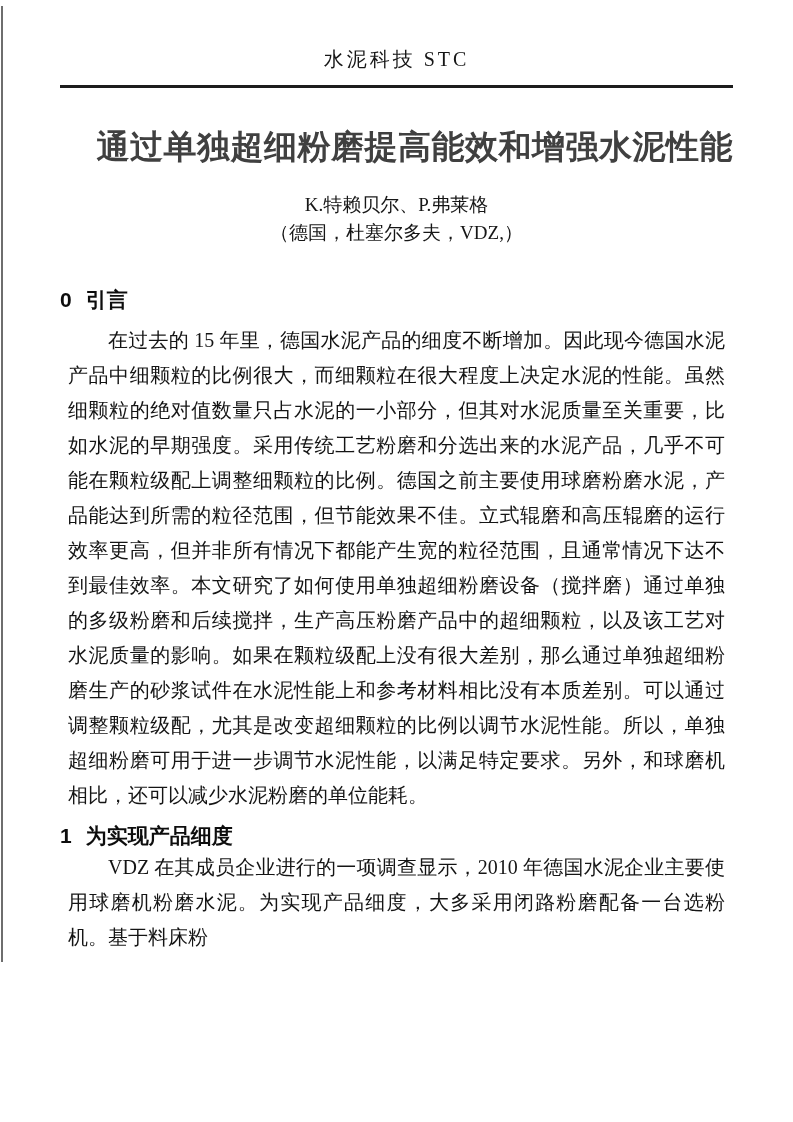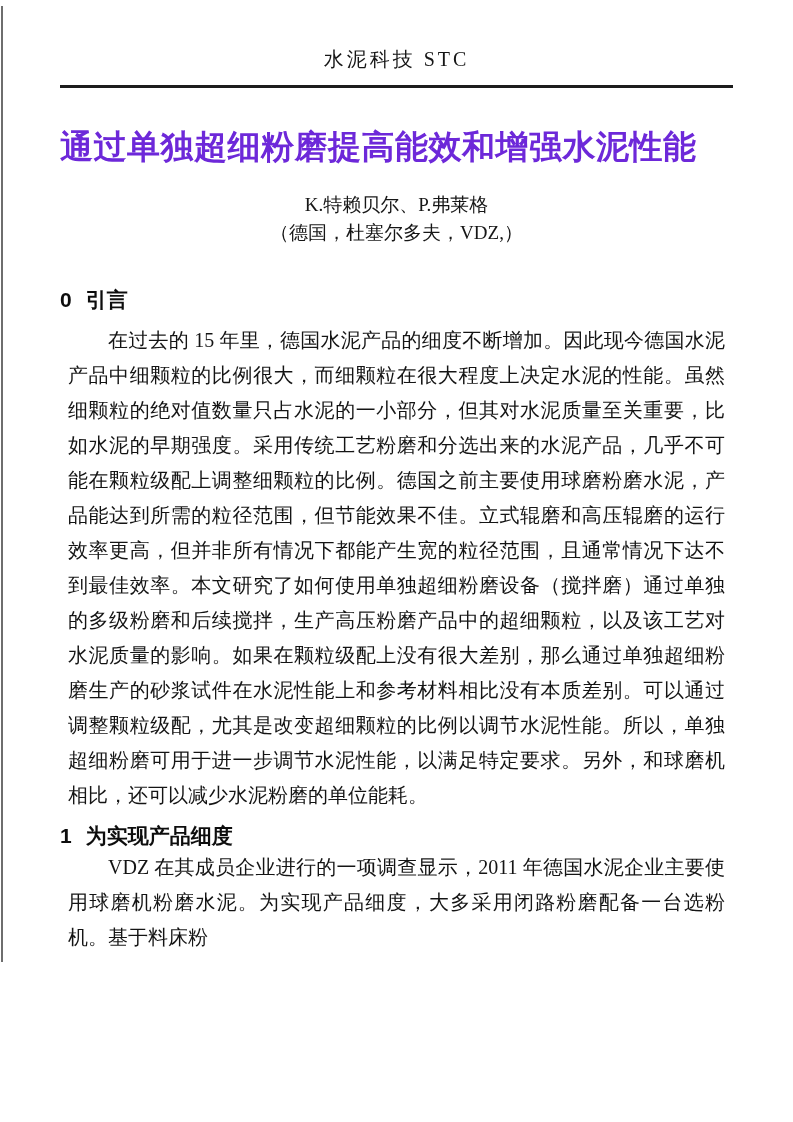--- a/index.html
+++ b/index.html
@@ -40,26 +40,26 @@
     color: #161616;
     font-family: "Liberation Serif", "DejaVu Serif", serif;
   }
   .header-rule {
     margin-top: 13px;
     height: 3px;
     background: #1c1c1c;
   }
   .article-title {
     margin-top: 36px;
-    text-align: left;
+    text-align: right;
     font-size: 33px;
     line-height: 46px;
     font-weight: bold;
     letter-spacing: 0.5px;
-    color: #6d28d9;
+    color: #404040;
     font-family: "Liberation Sans", "DejaVu Sans", sans-serif;
   }
   .authors-line {
     margin-top: 20px;
     text-align: center;
     font-size: 19px;
     line-height: 26px;
     color: #161616;
   }
   .affiliation-line {
@@ -149,21 +149,21 @@
       <span class="sec-num">0</span><span>引言</span>
     </div>
 
     <p class="body-paragraph">在过去的 15 年里，德国水泥产品的细度不断增加。因此现今德国水泥产品中细颗粒的比例很大，而细颗粒在很大程度上决定水泥的性能。虽然细颗粒的绝对值数量只占水泥的一小部分，但其对水泥质量至关重要，比如水泥的早期强度。采用传统工艺粉磨和分选出来的水泥产品，几乎不可能在颗粒级配上调整细颗粒的比例。德国之前主要使用球磨粉磨水泥，产品能达到所需的粒径范围，但节能效果不佳。立式辊磨和高压辊磨的运行效率更高，但并非所有情况下都能产生宽的粒径范围，且通常情况下达不到最佳效率。本文研究了如何使用单独超细粉磨设备（搅拌磨）通过单独的多级粉磨和后续搅拌，生产高压粉磨产品中的超细颗粒，以及该工艺对水泥质量的影响。如果在颗粒级配上没有很大差别，那么通过单独超细粉磨生产的砂浆试件在水泥性能上和参考材料相比没有本质差别。可以通过调整颗粒级配，尤其是改变超细颗粒的比例以调节水泥性能。所以，单独超细粉磨可用于进一步调节水泥性能，以满足特定要求。另外，和球磨机相比，还可以减少水泥粉磨的单位能耗。</p>
 
     <div class="section-heading second">
       <span class="sec-num">1</span><span>为实现产品细度</span>
     </div>
 
 
-    <p class="body-paragraph no-gap">VDZ 在其成员企业进行的一项调查显示，2011 年德国水泥企业主要使用球磨机粉磨水泥。为实现产品细度，大多采用闭路粉磨配备一台选粉机。基于料床粉</p>
+    <p class="body-paragraph no-gap">VDZ 在其成员企业进行的一项调查显示，2010 年德国水泥企业主要使用球磨机粉磨水泥。为实现产品细度，大多采用闭路粉磨配备一台选粉机。基于料床粉</p>
   </div>
 
   <div class="footer">
     <div class="footer-rule"></div>
     <div class="footer-row">
       <span class="page-number">1</span>
       <span class="issue-label">2029.No.2</span>
     </div>
   </div>
 </div>

